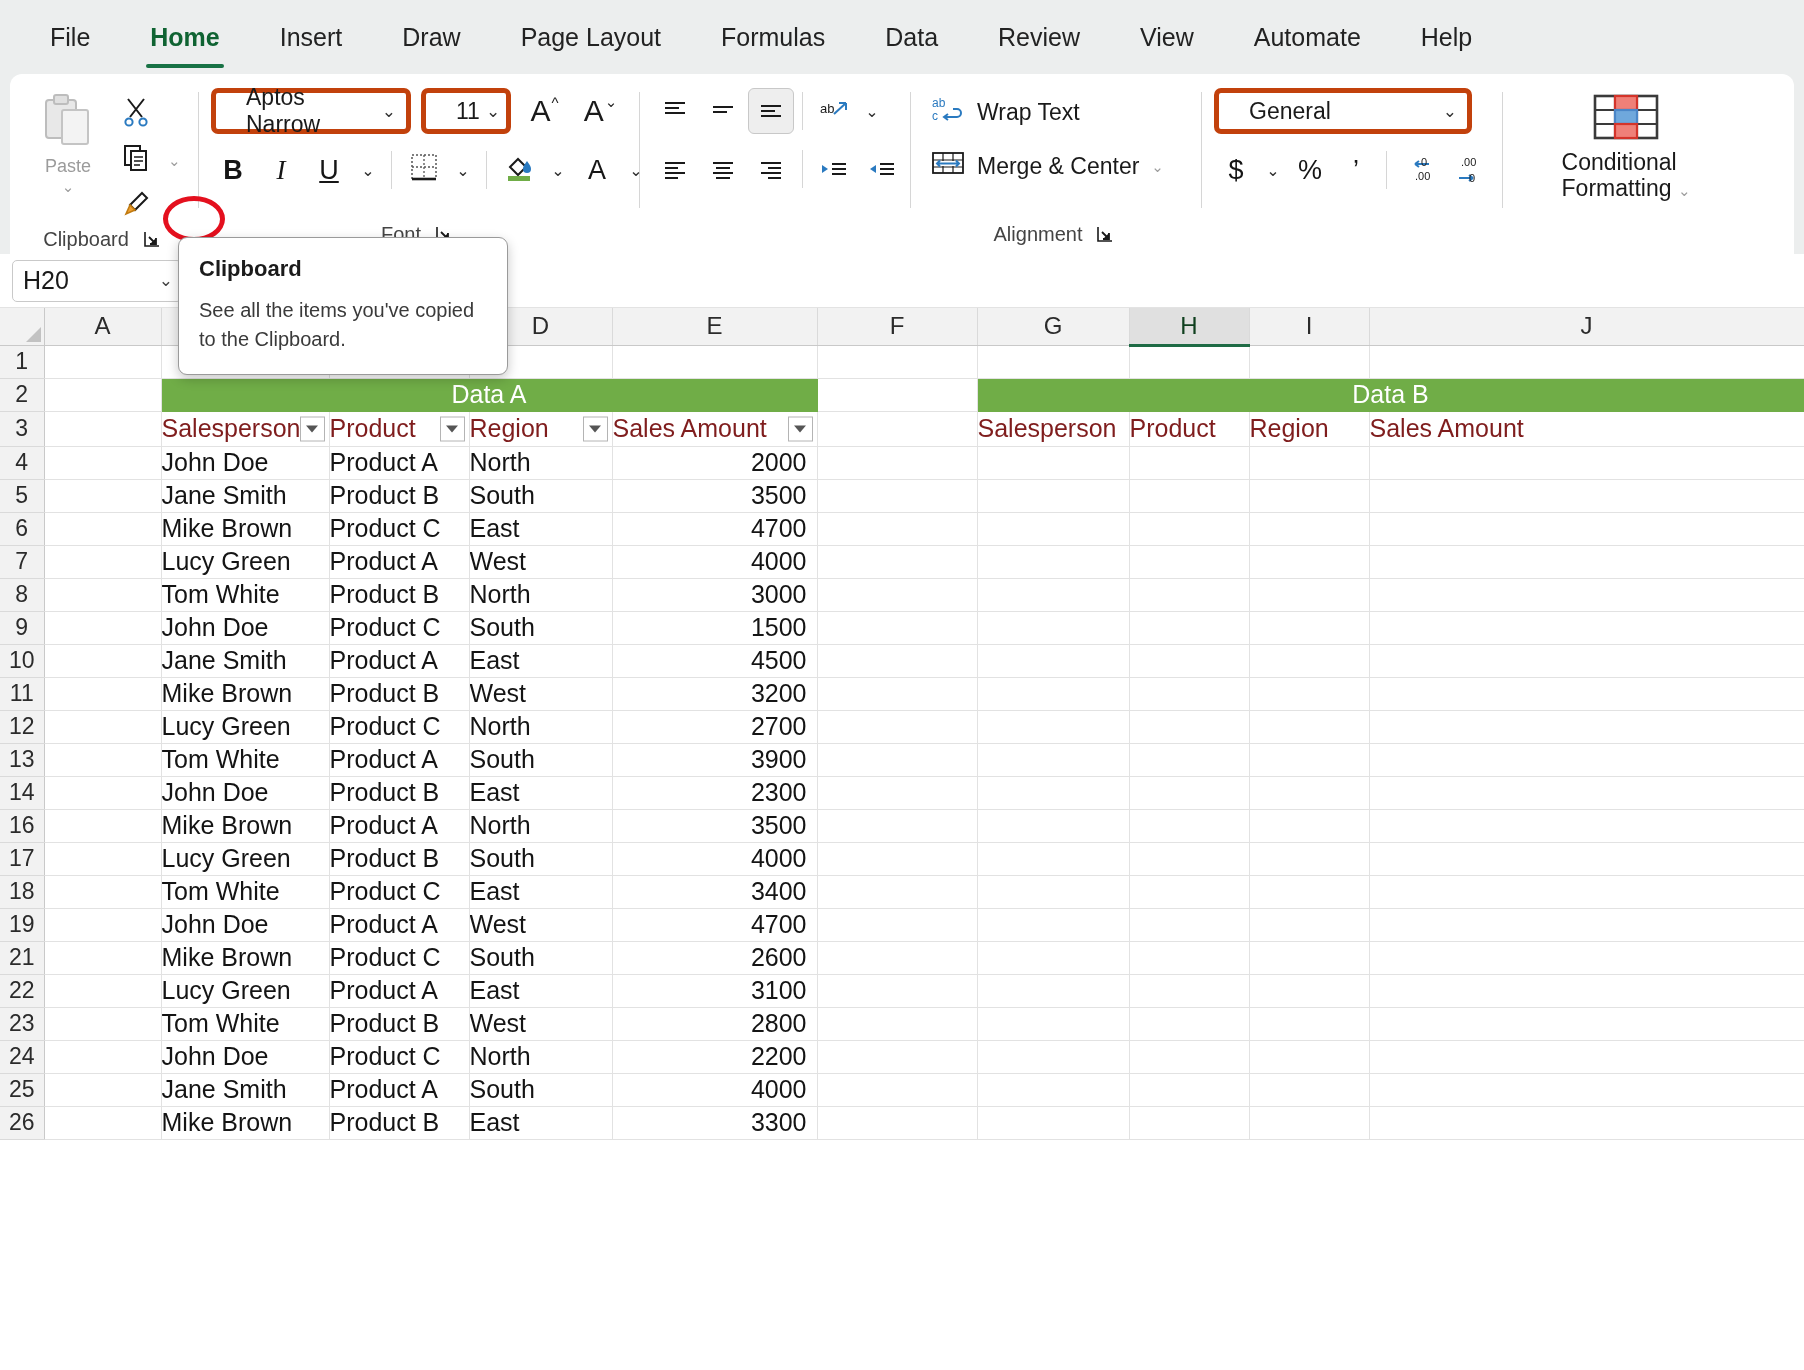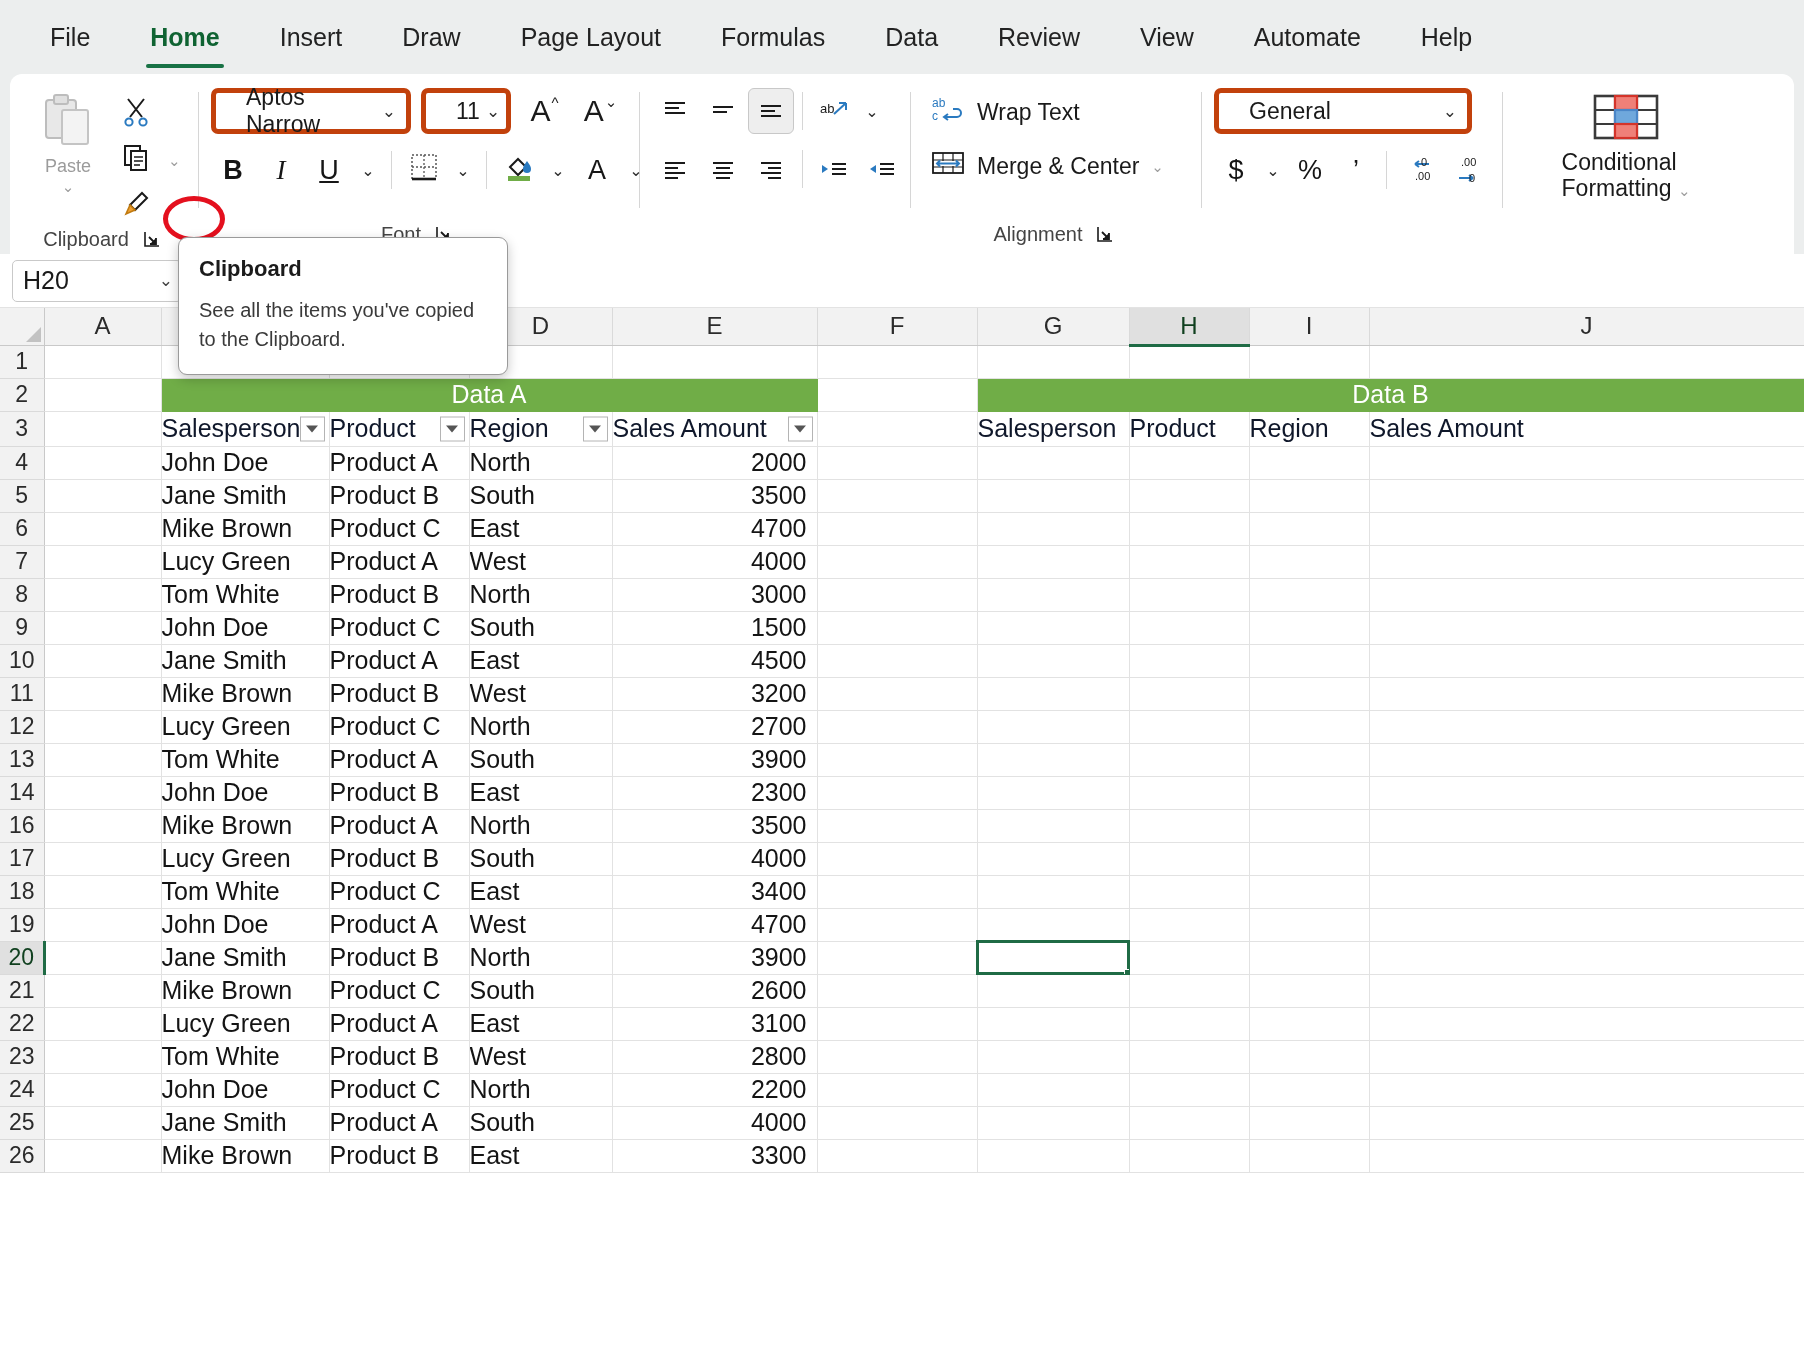--- a/index.html
+++ b/index.html
@@ -165,21 +165,21 @@
     vertical-align:middle; white-space:nowrap; overflow:hidden;
   }
   td.cell.num{ text-align:right; padding-right:10px;}
   td.cell.blank{ }
   td.banner{
     background:#70ad47; color:#ffffff; text-align:center; font-size:25px;
     border-right:1px solid #70ad47; border-bottom:1px solid #70ad47;
     height:33px; vertical-align:middle;
   }
   td.hdr{
-    font-size:25px; color:#0f172a; border-right:1px solid #e2e2e2;
+    font-size:25px; color:#7f1d1d; border-right:1px solid #e2e2e2;
     border-bottom:1px solid #e2e2e2; height:35px; padding:0 7px; vertical-align:middle;
     white-space:nowrap; position:relative;
   }
   .filter-btn{
     position:absolute; right:4px; top:50%; transform:translateY(-50%);
     width:25px;height:25px; border:1px solid #b4b4b4; background:#fff;
     display:flex; align-items:center; justify-content:center; cursor:pointer;
   }
   .filter-btn .fcar{
     width:0;height:0;border-left:6px solid transparent;border-right:6px solid transparent;
@@ -779,35 +779,20 @@
           <td class="cell">Product A</td>
           <td class="cell">West</td>
           <td class="cell num">4700</td>
           <td class="cell blank"></td>
           <td class="cell blank"></td>
           <td class="cell blank"></td>
           <td class="cell blank"></td>
           <td class="cell blank"></td>
         </tr>
         <tr>
-          <td class="rowhead sel">20</td>
-          <td class="cell blank"></td>
-          <td class="cell">Jane Smith</td>
-          <td class="cell">Product B</td>
-          <td class="cell">North</td>
-          <td class="cell num">3900</td>
-          <td class="cell blank"></td>
-          <td class="cell blank selcell">
-            <span class="fill-handle"></span>
-          </td>
-          <td class="cell blank"></td>
-          <td class="cell blank"></td>
-          <td class="cell blank"></td>
-        </tr>
-        <tr>
           <td class="rowhead">21</td>
           <td class="cell blank"></td>
           <td class="cell">Mike Brown</td>
           <td class="cell">Product C</td>
           <td class="cell">South</td>
           <td class="cell num">2600</td>
           <td class="cell blank"></td>
           <td class="cell blank"></td>
           <td class="cell blank"></td>
           <td class="cell blank"></td>

